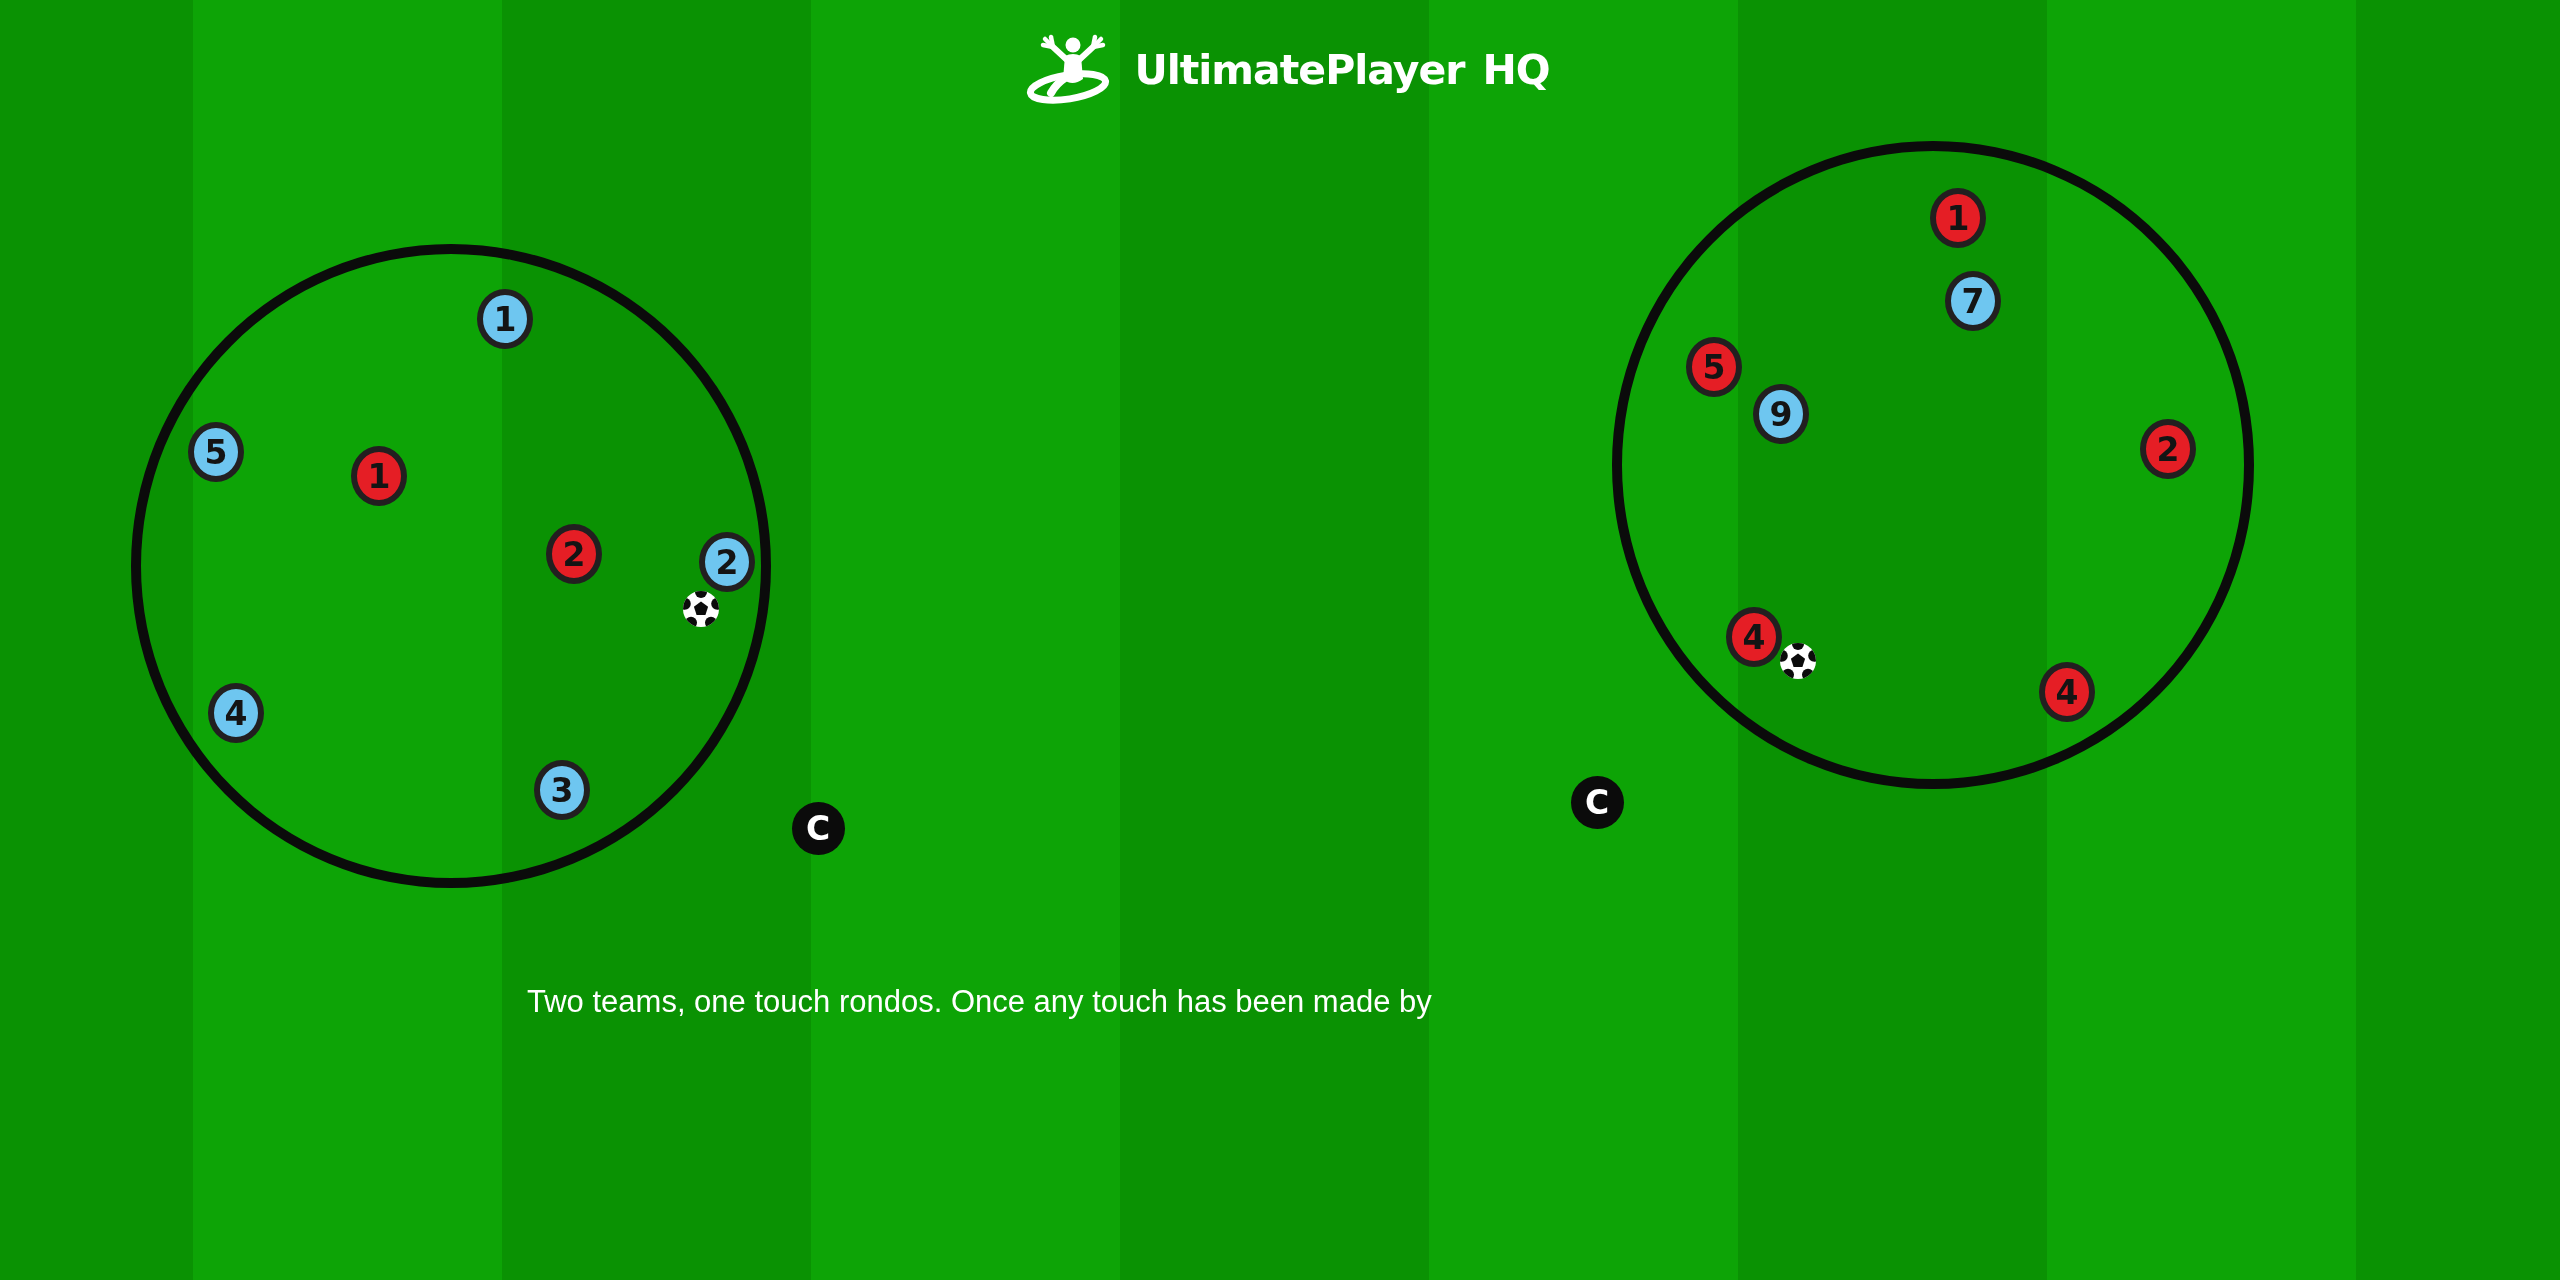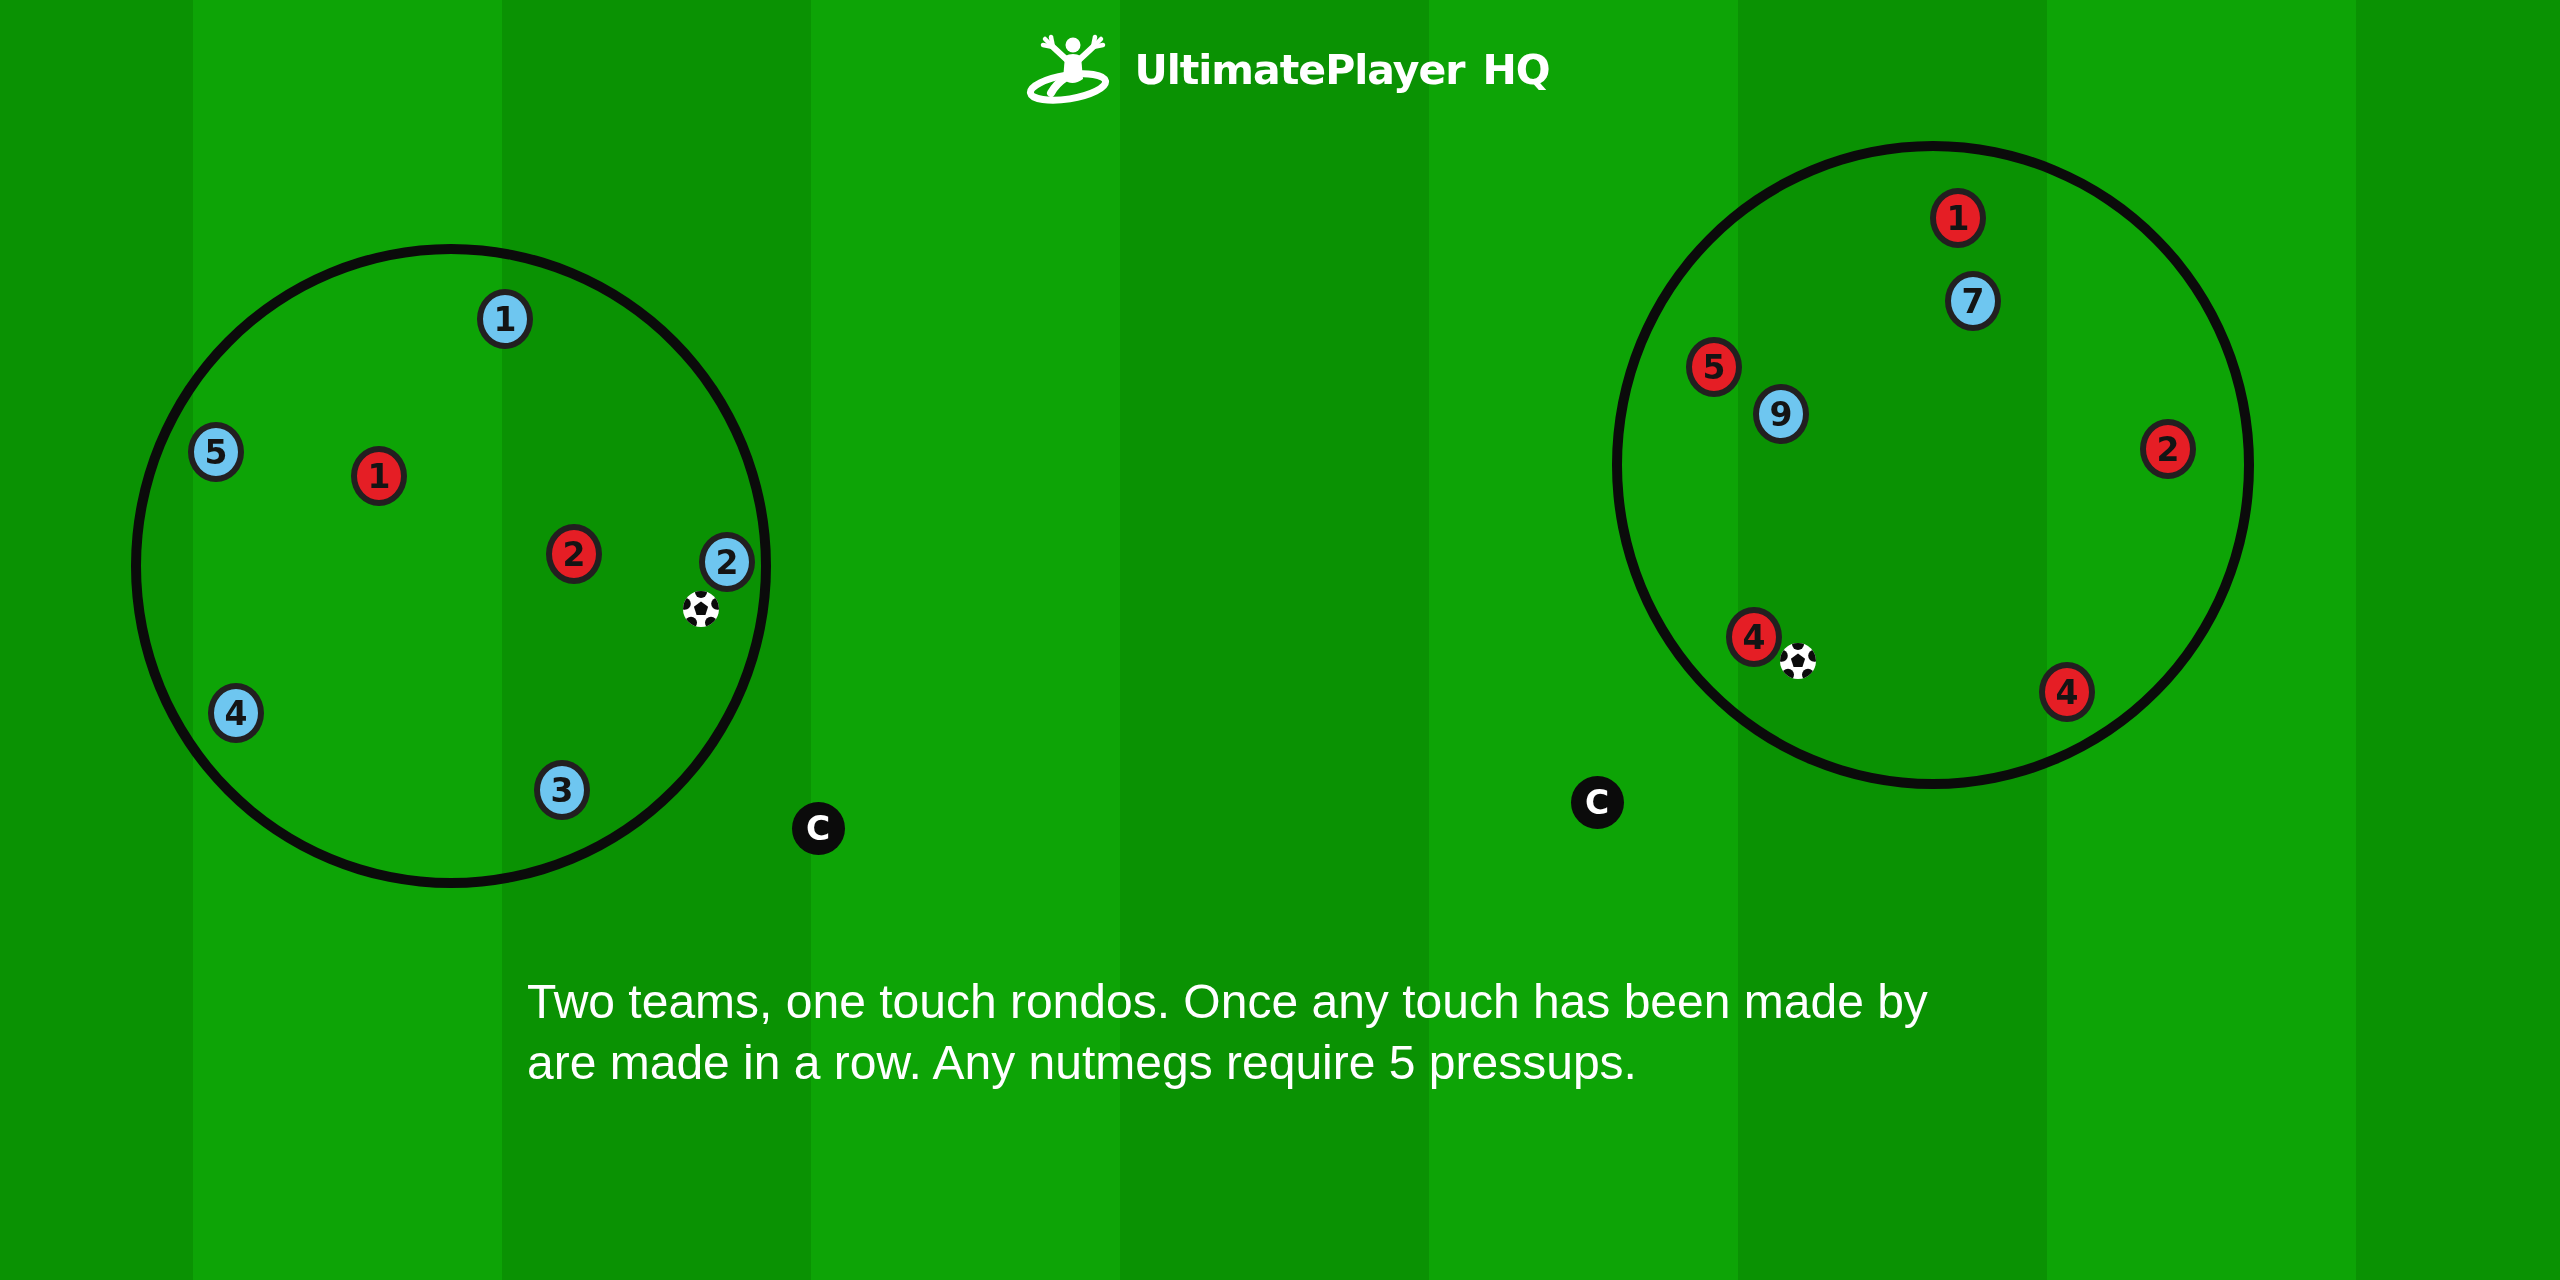--- a/index.html
+++ b/index.html
@@ -57,21 +57,21 @@
     font-family:"DejaVu Sans",sans-serif;
     font-weight:700;font-size:33px;color:var(--coach-text,#fff);
   }
   
   .ball{position:absolute;width:38px;height:38px;}
   
   .description{
     position:absolute;left:527px;top:971px;
     color:var(--desc-color,#fff);
     font-family:"Liberation Sans",sans-serif;
-    font-size:48px;line-height:61px;
+    font-size:31px;line-height:61px;
     white-space:nowrap;
   }
 </style>
 </head>
 <body>
 
 <div id="stage" style="--pitch-dark: #0a9203; --pitch-light: #0da406; --team-red: #e51e25; --team-blue: #6ec6f0; --marker-outline: #221f20; --coach-bg: #0b0b0b; --coach-text: #ffffff; --desc-color: #ffffff;">
 
   <div class="brand">
     <svg width="92" height="72" viewBox="0 0 92 72">
@@ -183,16 +183,15 @@
       <div class="coach" style="left: 791.5px; top: 801.5px;">
         <span>C</span>
       </div>
       <div class="coach" style="left: 1570.5px; top: 775.5px;">
         <span>C</span>
       </div>
     </div>
 
   <div class="description">
     <div>Two teams, one touch rondos. Once any touch has been made by</div>
-    <div>are made in a row. Any nutmegs require 5 pressups.</div>
   </div>
 
 </div>
 
 </body></html>

